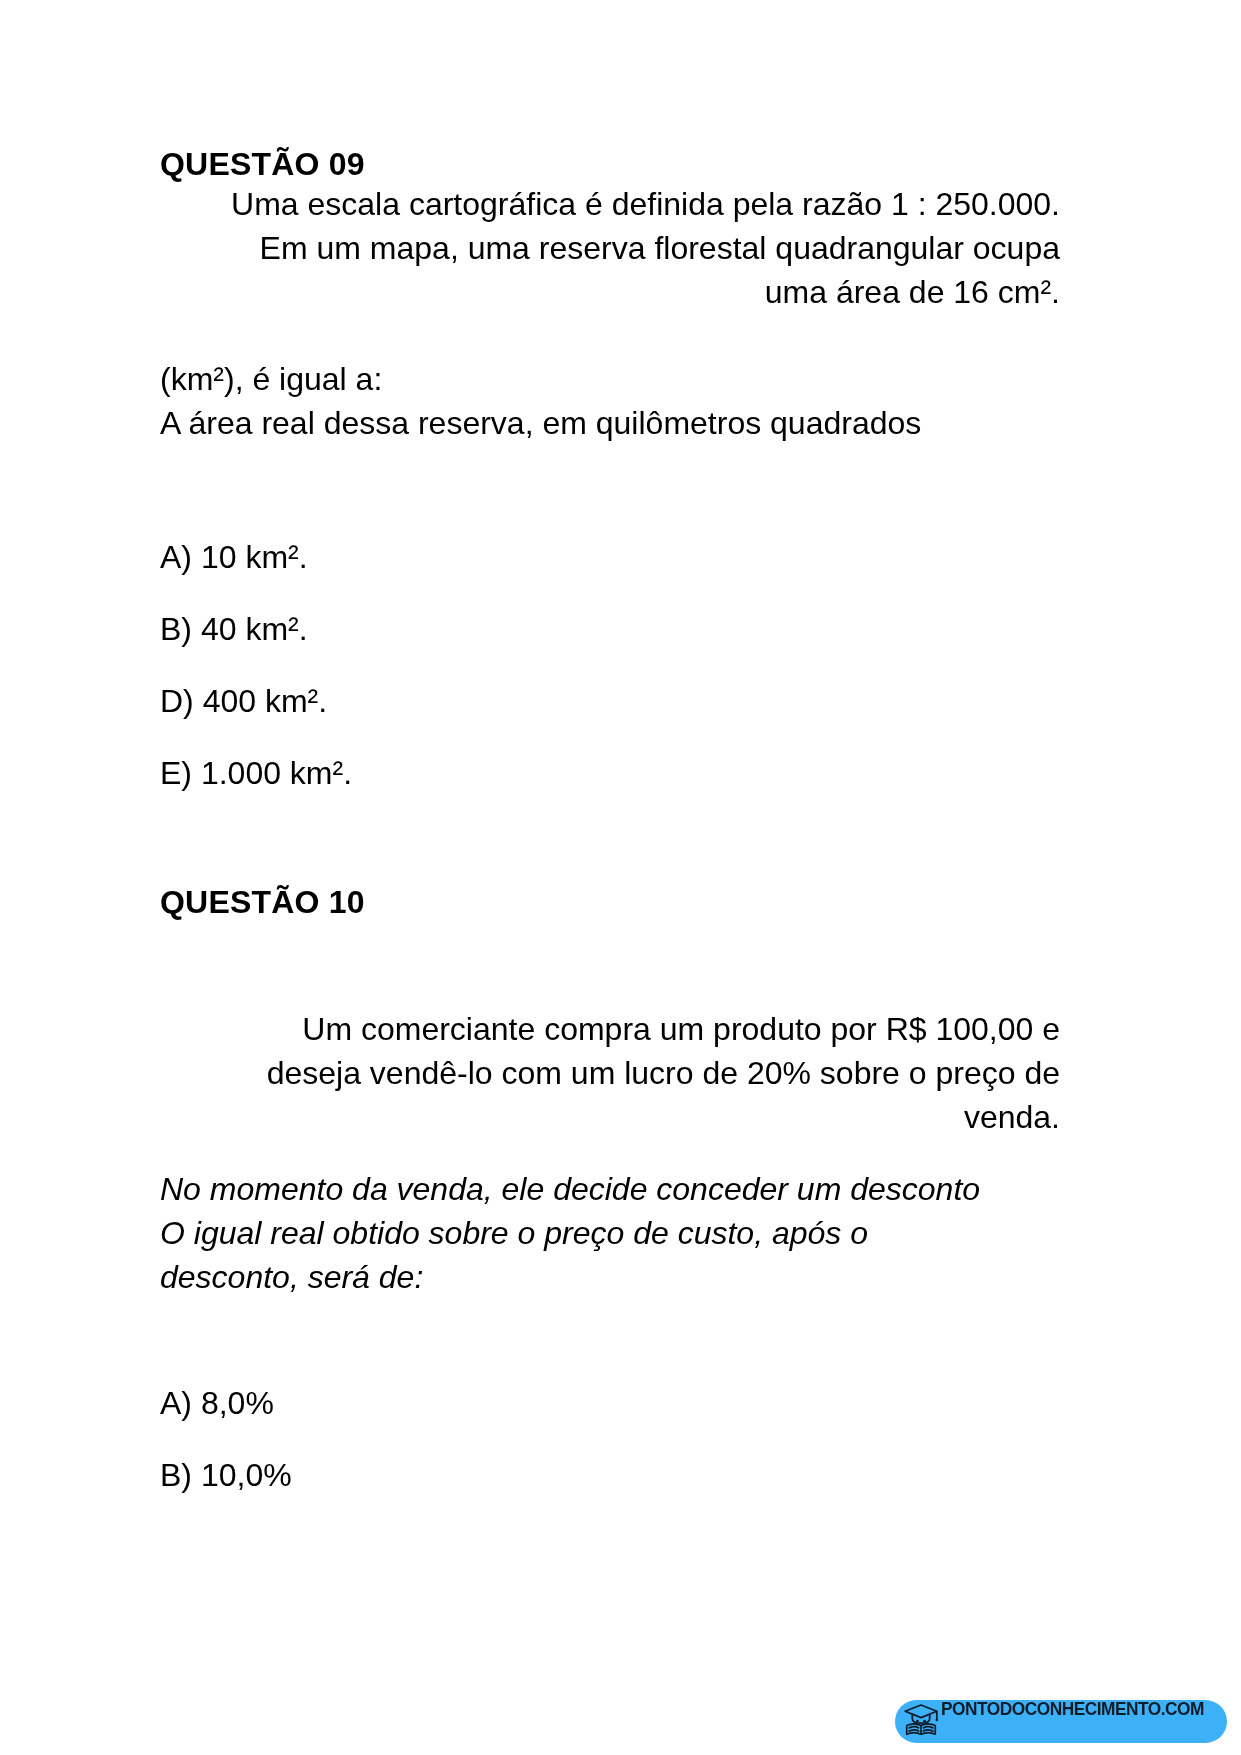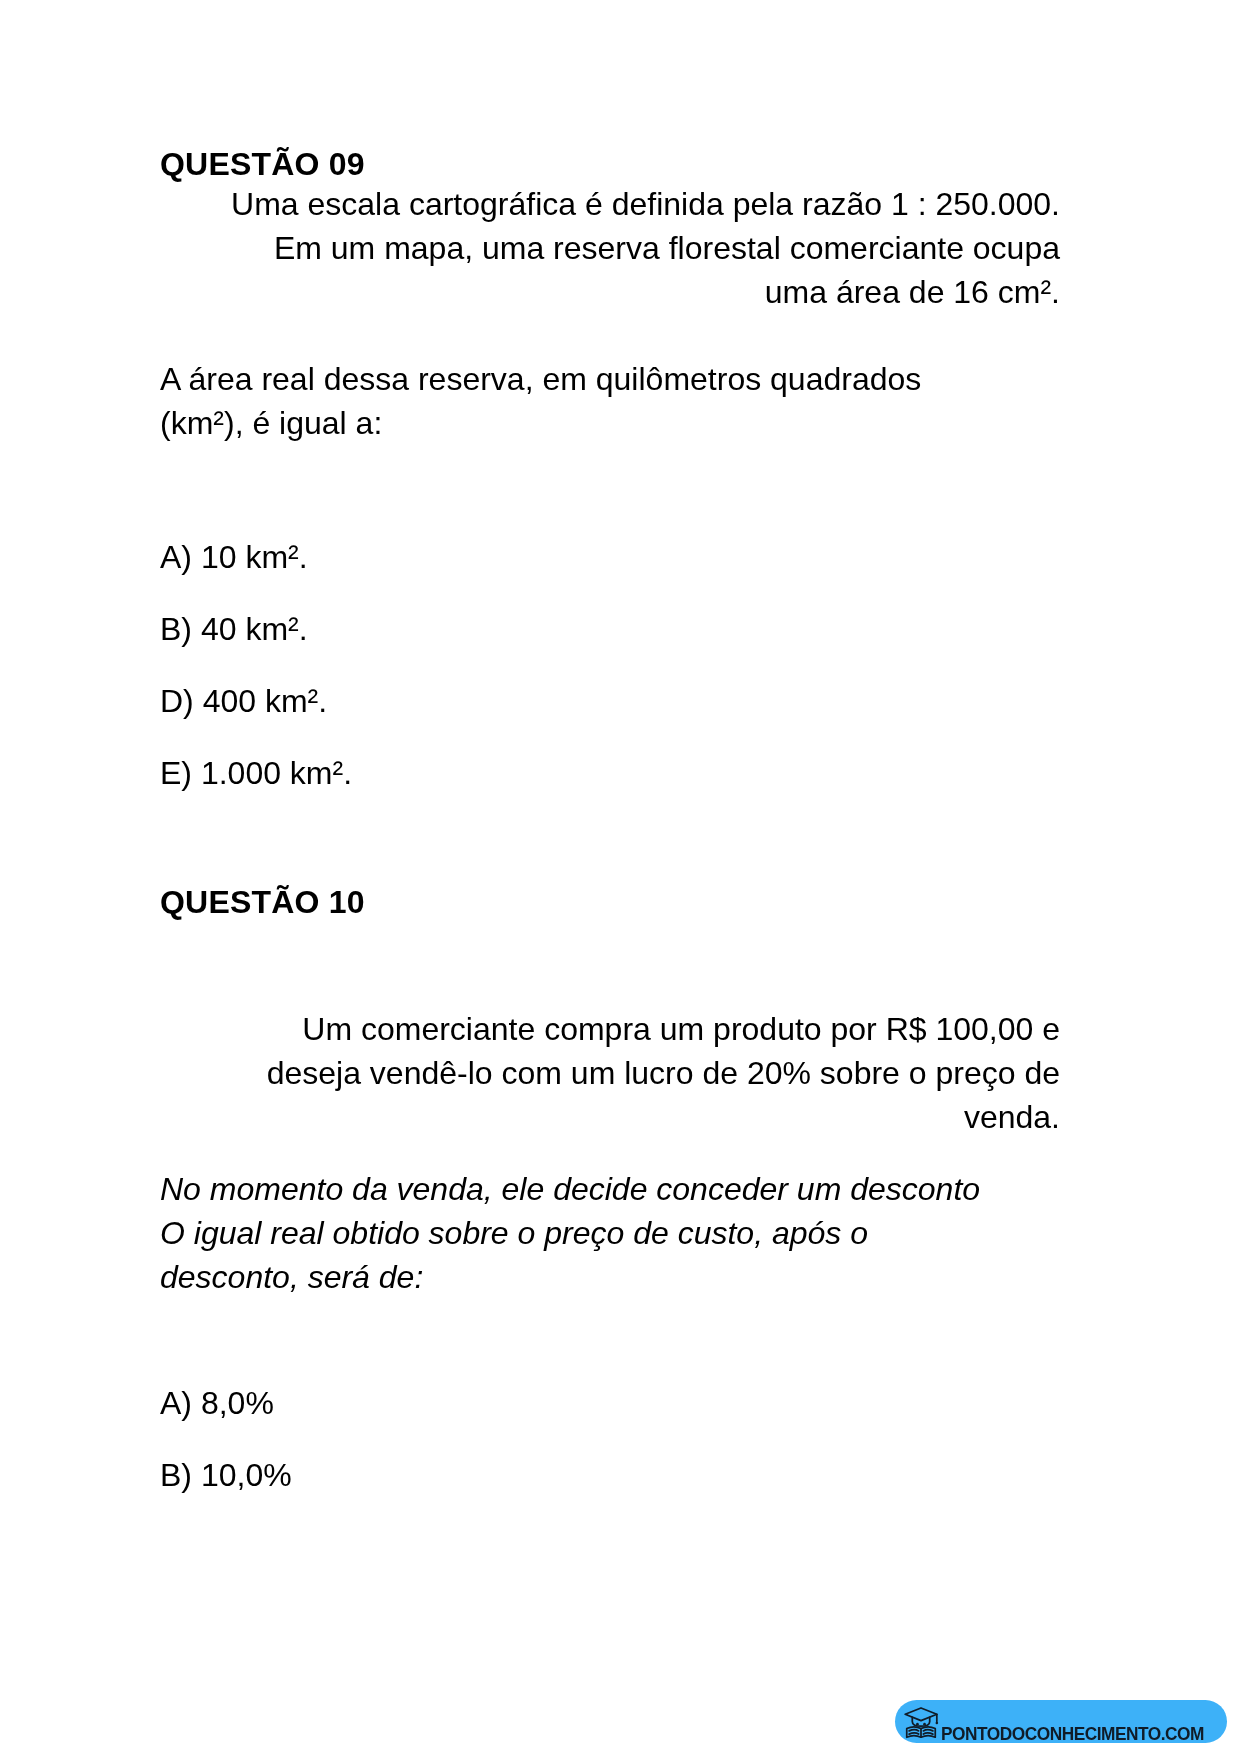--- a/index.html
+++ b/index.html
@@ -38,21 +38,21 @@
   .q-section.second .para.first { margin-top: 83px; }
   .q-section.second .para.second { margin-top: 28px; font-style: italic; }
   .footer-badge {
     position: absolute;
     right: 14px;
     bottom: 12px;
     height: 43px;
     min-width: 285px;
     border-radius: 22px;
     display: flex;
-    align-items: flex-end;
+    align-items: flex-start;
     padding: 0 12px 0 6px;
     background: #3db1f8;
     color: #101c28;
   }
   .footer-badge .badge-icon {
     width: 40px;
     height: 40px;
     display: inline-flex;
     align-items: center;
     justify-content: center;
@@ -72,27 +72,27 @@
 <body>
 
 <div class="page" style="background: rgb(255, 255, 255); color: rgb(0, 0, 0);">
   <div class="content">
 
     <section class="q-section first">
       <h2 class="q-title">QUESTÃO 09</h2>
 
       <div class="para first">
         <div class="line">Uma escala cartográfica é definida pela razão 1 : 250.000.</div>
-        <div class="line">Em um mapa, uma reserva florestal comerciante ocupa</div>
+        <div class="line">Em um mapa, uma reserva florestal quadrangular ocupa</div>
         <div class="line">uma área de 16 cm².</div>
       </div>
 
       <div class="para">
+        <div class="line">(km²), é igual a:</div>
         <div class="line">A área real dessa reserva, em quilômetros quadrados</div>
-        <div class="line">(km²), é igual a:</div>
       </div>
 
       <div class="options">
         <div class="option">A) 10 km².</div>
         <div class="option">B) 40 km².</div>
         <div class="option">D) 400 km².</div>
         <div class="option">E) 1.000 km².</div>
       </div>
     </section>
 

